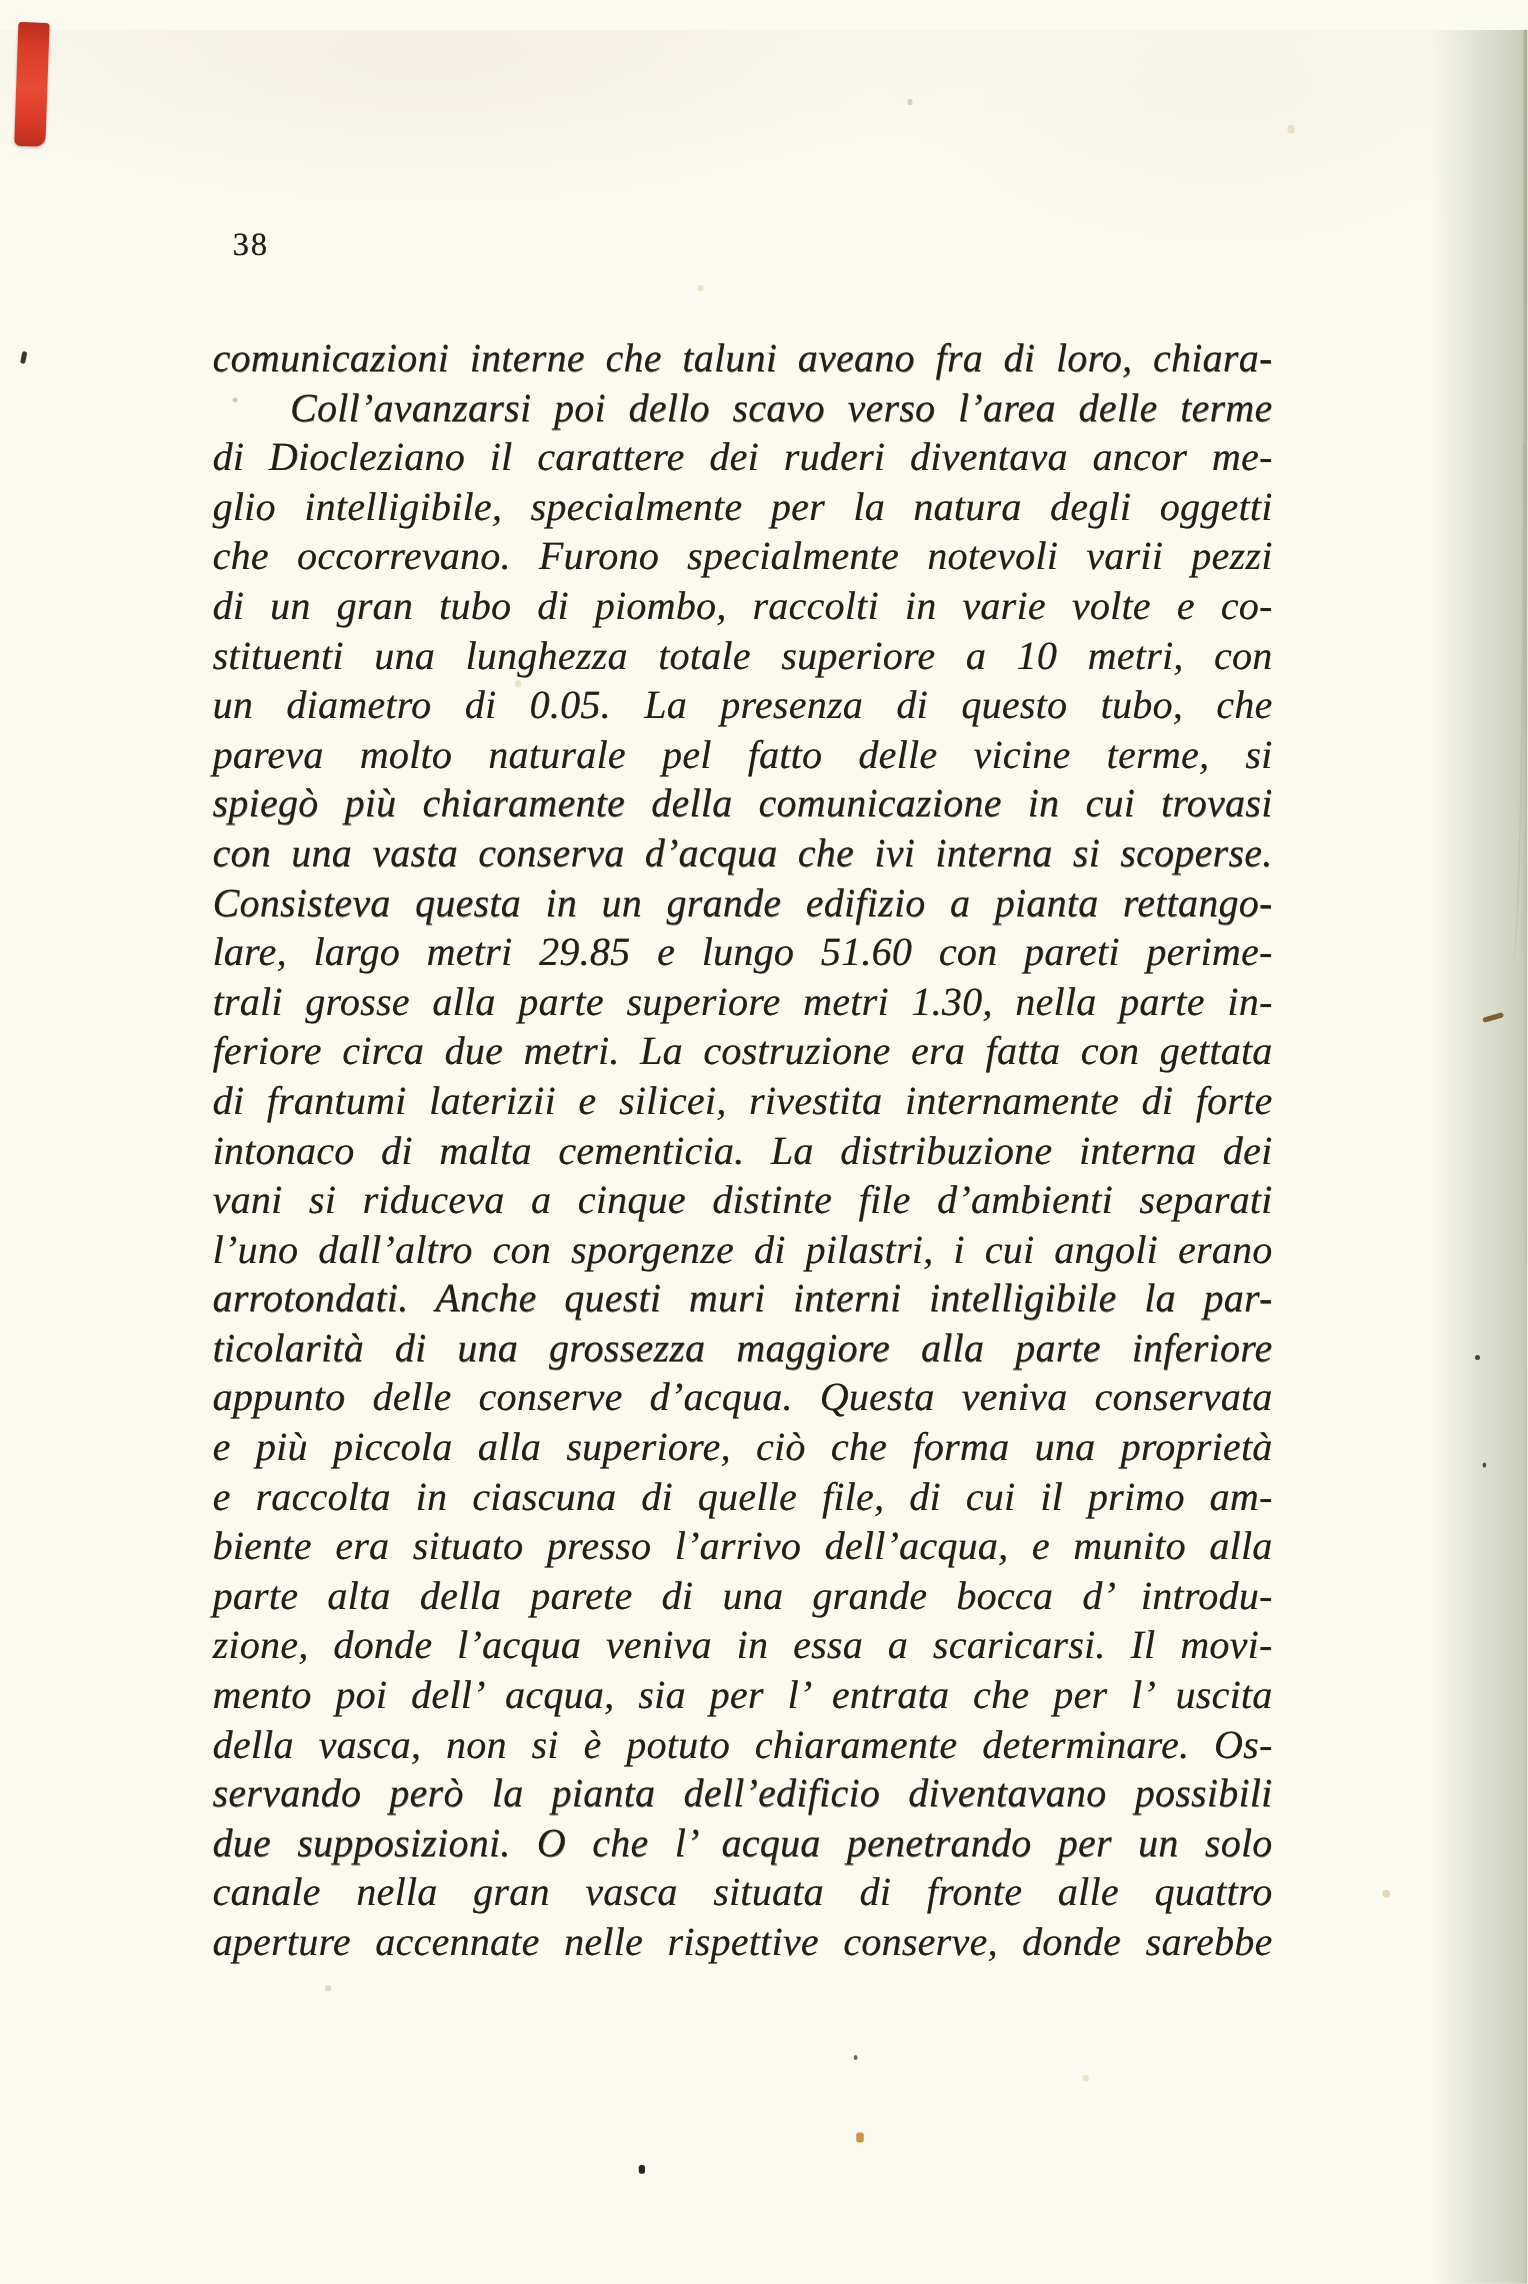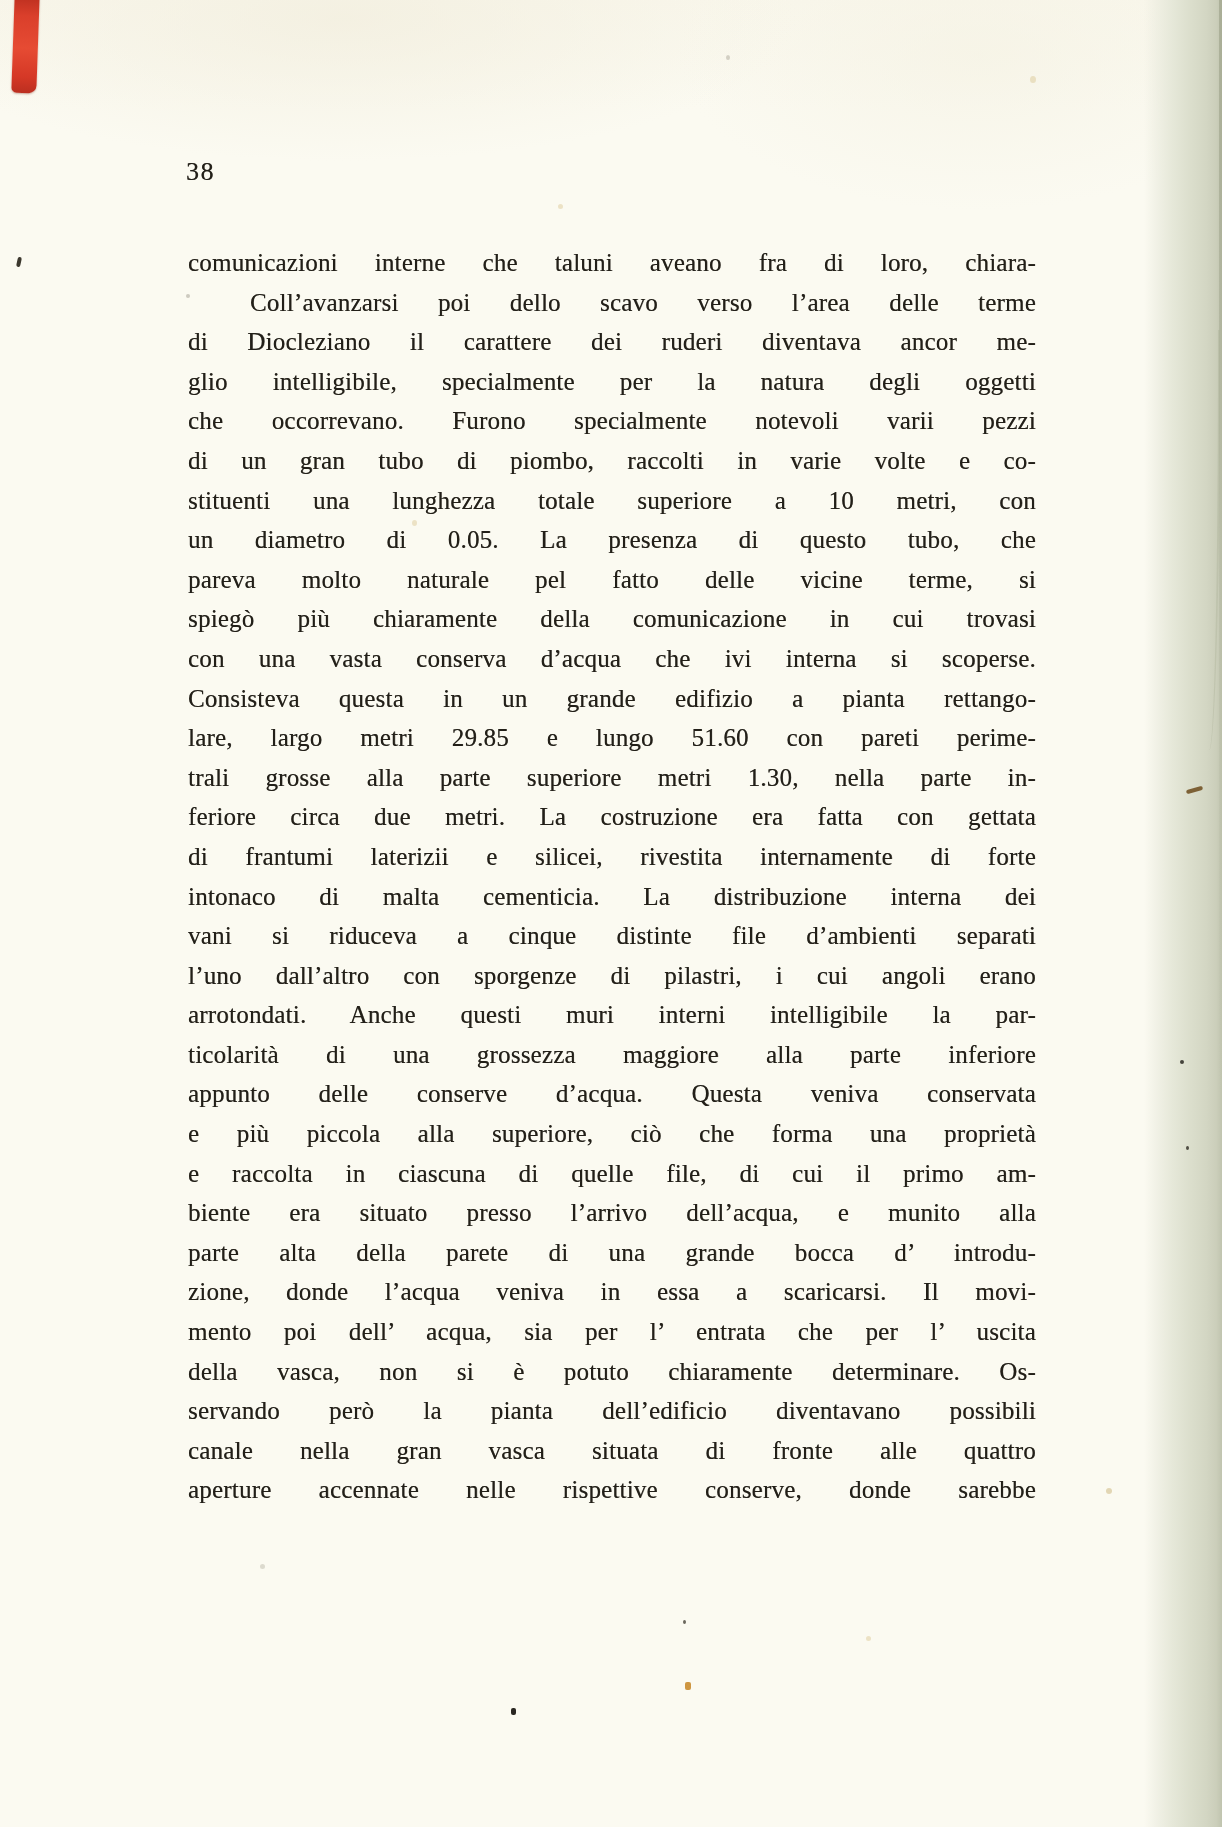--- a/index.html
+++ b/index.html
@@ -14,20 +14,21 @@
     overflow:hidden;position:relative;
     background:var(--paper);
     font-family:"Liberation Serif","DejaVu Serif",serif;
   }
   .scan{
     position:absolute;inset:0;
     background:
       radial-gradient(ellipse 700px 220px at 28% 1%, rgba(242,238,222,.75) 0%, rgba(242,238,222,0) 65%),
       radial-gradient(ellipse 500px 260px at 80% 3%, rgba(244,241,226,.6) 0%, rgba(244,241,226,0) 60%),
       linear-gradient(180deg,#f9f7ec 0%,var(--paper) 6%,var(--paper) 100%);
+    margin-top: 24px;
   }
   
   .red-mark{
     position:absolute;left:13px;top:-6px;width:25px;height:99px;
     background:linear-gradient(180deg,#b92d1e 0%,#da3f2b 22%,#e64b33 55%,#d53826 84%,#bb2f20 100%);
     border-radius:3px 3px 8px 5px;
     transform:rotate(2deg);
     box-shadow:0 1px 2px rgba(120,40,20,.35);
   }
   
@@ -50,25 +51,26 @@
     position:absolute;right:2px;top:330px;width:16px;height:420px;
     border-right:2px solid rgba(170,175,150,.35);
     border-radius:0 0 60% 0/0 0 90% 0;
   }
   .page-number{
     position:absolute;left:186px;top:157px;
     color:var(--ink);font-size:26px;letter-spacing:1.5px;
     text-shadow:.3px .3px .4px rgba(30,26,20,.65);
   }
   .text-block{
-    position:absolute;left:188px;top:243px;width:848px;
+    position:absolute;left:170px;top:243px;width:848px;
     color:var(--ink);
-    font-size:25px;line-height:39.6px;
+    font-size:32px;line-height:39.6px;
     letter-spacing:.2px;
     text-shadow:.3px .3px .4px rgba(30,26,20,.6);
+    font-style:italic;
   }
   .line{text-align:justify;text-align-last:justify;}
   .line.ragged{text-align-last:left;}
   .line.indent{text-indent:62px;}
   
   .speck{position:absolute;border-radius:50%;}
   .s1{left:17px;top:257px;width:4px;height:10px;background:#3c382e;border-radius:2px;transform:rotate(12deg);}
   .s2{left:511px;top:1708px;width:5px;height:7px;background:#2a2722;border-radius:2px;}
   .s3{left:683px;top:1620px;width:3px;height:4px;background:#6a675d;}
   .s4{left:685px;top:1682px;width:6px;height:8px;background:#c98b2d;border-radius:2px;opacity:.9;}
@@ -123,20 +125,21 @@
         <div class="line">ticolarità di una grossezza maggiore alla parte inferiore</div>
         <div class="line">appunto delle conserve d’acqua. Questa veniva conservata</div>
         <div class="line">e più piccola alla superiore, ciò che forma una proprietà</div>
         <div class="line">e raccolta in ciascuna di quelle file, di cui il primo am-</div>
         <div class="line">biente era situato presso l’arrivo dell’acqua, e munito alla</div>
         <div class="line">parte alta della parete di una grande bocca d’ introdu-</div>
         <div class="line">zione, donde l’acqua veniva in essa a scaricarsi. Il movi-</div>
         <div class="line">mento poi dell’ acqua, sia per l’ entrata che per l’ uscita</div>
         <div class="line">della vasca, non si è potuto chiaramente determinare. Os-</div>
         <div class="line">servando però la pianta dell’edificio diventavano possibili</div>
+        <div class="line">due supposizioni. O che l’ acqua penetrando per un solo</div>
         <div class="line">canale nella gran vasca situata di fronte alle quattro</div>
         <div class="line">aperture accennate nelle rispettive conserve, donde sarebbe</div>
       </div>
     </div>
 
   <div class="speck s1"></div>
   <div class="speck s2"></div>
   <div class="speck s3"></div>
   <div class="speck s4"></div>
   <div class="speck s5"></div>

